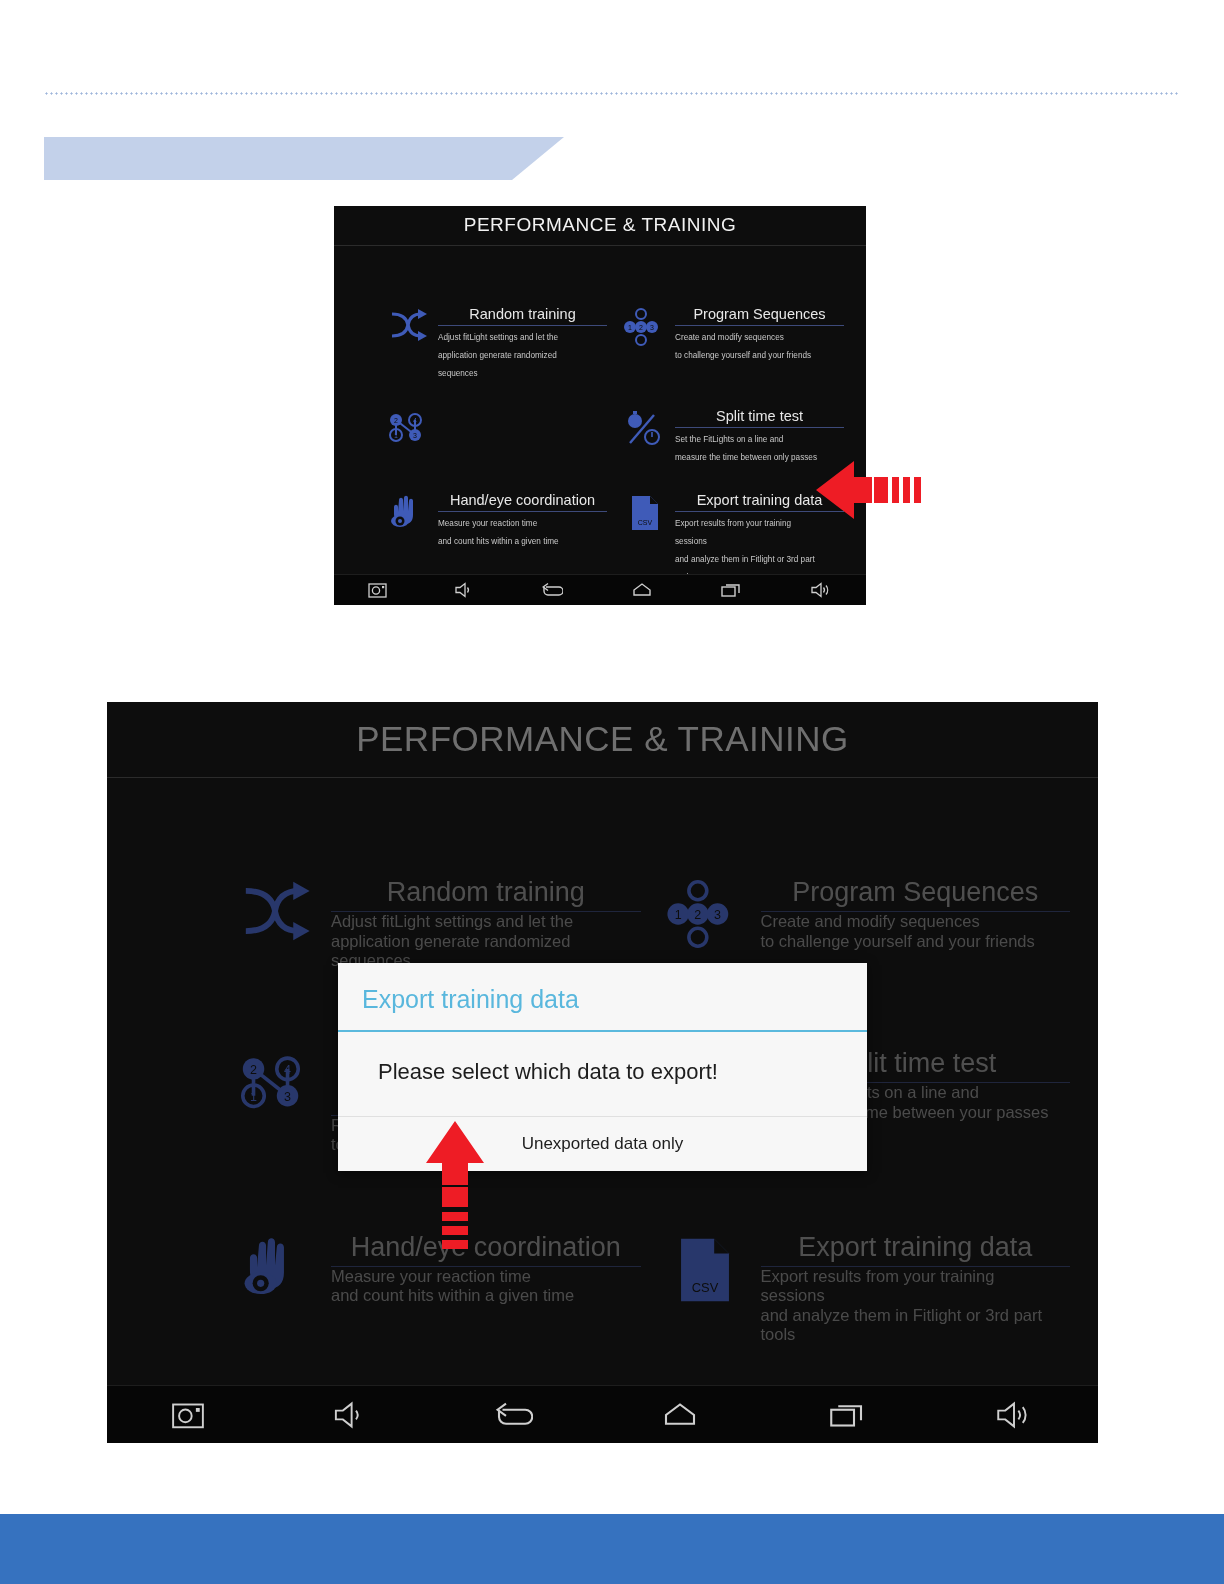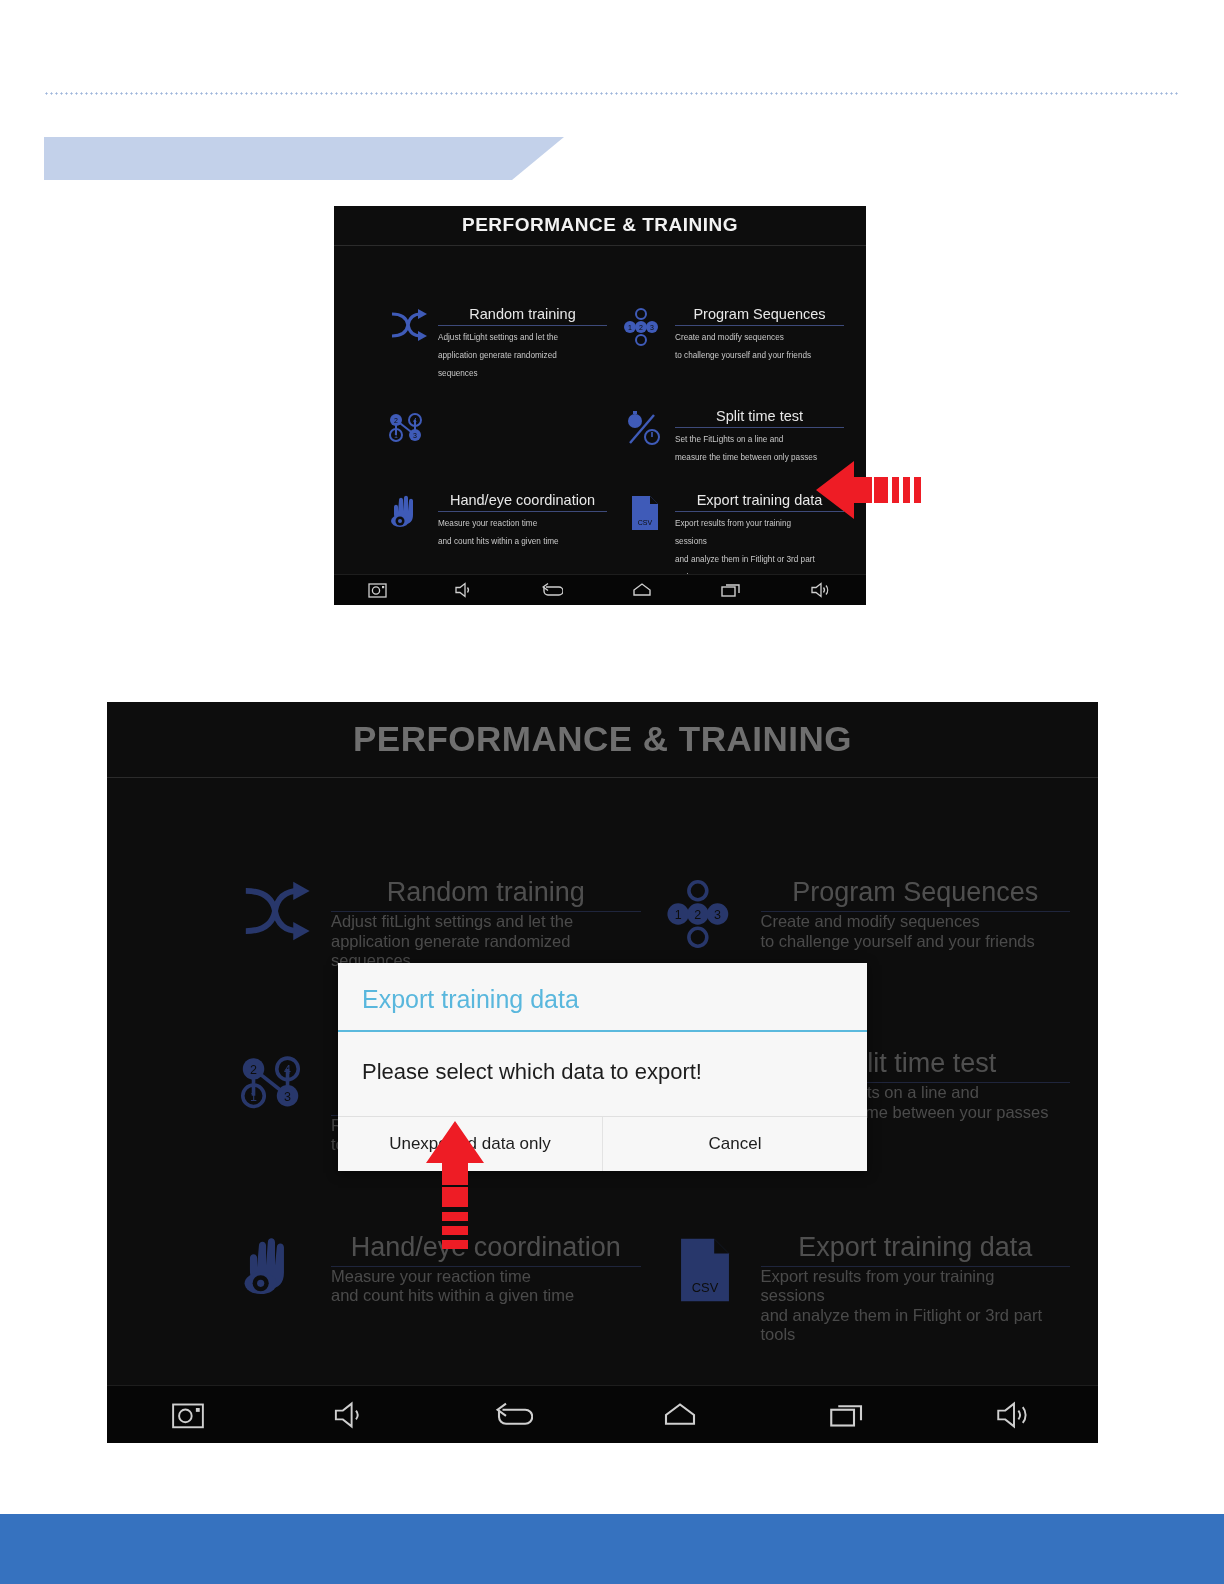--- a/index.html
+++ b/index.html
@@ -35,21 +35,21 @@
   .android {
     position: absolute;
     background: #0d0d0d;
     overflow: hidden;
   }
   .scr-header {
     width: 100%;
     text-align: center;
     color: #f2f2f2;
     border-bottom: 1px solid #2b2b2b;
-    font-weight: 700;
+    font-weight: 400;
     letter-spacing: 0.5px;
   }
   .grid {
     display: grid;
     grid-template-columns: 1fr 1fr;
     column-gap: 0px;
   }
   .feature { display: flex; align-items: flex-start; }
   .feat-icon { flex: none; display: flex; align-items: flex-start; justify-content: center; }
   .feat-text { flex: 1 1 auto; min-width: 0; }
@@ -105,21 +105,21 @@
   .dlg-title {
     color: #59b7dd;
     font-size: 25px;
     padding: 22px 24px 16px;
     border-bottom: 2px solid #5bb9dd;
     font-weight: 400;
   }
   .dlg-body {
     color: #1d1d1d;
     font-size: 22px;
-    padding: 27px 24px 31px;
+    padding: 27px 40px 31px;
     border-bottom: 1px solid #e0e0e0;
   }
   .dlg-actions { display: flex; }
   .dlg-btn {
     flex: 1 1 0;
     text-align: center;
     font-size: 17px;
     color: #1d1d1d;
     padding: 17px 4px;
     border-right: 1px solid #e3e3e3;
@@ -409,21 +409,20 @@
       </span>
     </div>
 
   </div>
 
   <div class="dialog">
     <div class="dlg-title">Export training data</div>
     <div class="dlg-body">Please select which data to export!</div>
     <div class="dlg-actions">
       <div class="dlg-btn">Unexported data only</div>
-      <div class="dlg-btn">Cancel</div>
     </div>
   </div>
 
   <div class="navbar">
     <span>
       <svg width="34" height="28" viewBox="0 0 19 16">
           <rect x="1" y="2" width="17" height="13" stroke="#cfcfcf" stroke-width="1.1" fill="none"></rect>
           <circle cx="8" cy="8.5" r="3.6" stroke="#cfcfcf" stroke-width="1.1" fill="none"></circle>
           <rect x="14" y="4" width="2.2" height="2.2" fill="#cfcfcf"></rect>
         </svg>

